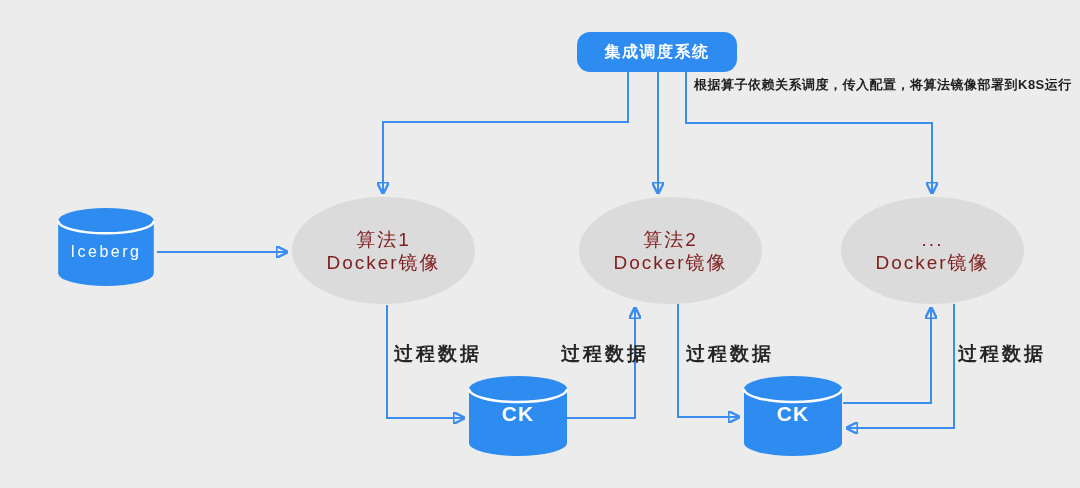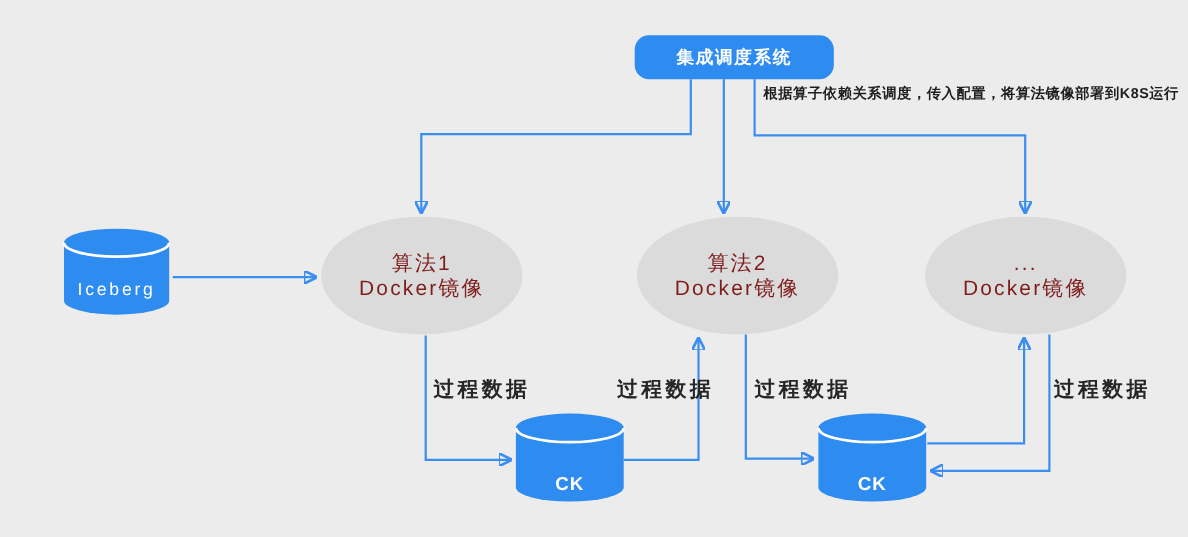--- a/index.html
+++ b/index.html
@@ -3,21 +3,21 @@
 <meta charset="utf-8">
 <style>
   html,body{margin:0;padding:0;background:#ECECEC;}
   .stage{
     position:relative;width:1080px;height:488px;background:#ECECEC;
     font-family:"Liberation Sans",sans-serif;overflow:hidden;
   }
   .edges{position:absolute;left:0;top:0;width:1080px;height:488px;}
   .edges path{stroke:#3B8DF0;stroke-width:2;fill:none;}
   .scheduler{
-    position:absolute;left:577px;top:32px;width:181px;height:40px;
+    position:absolute;left:577px;top:32px;width:160px;height:40px;
     background:#2E8BF0;border-radius:13px;color:#ffffff;font-weight:bold;
     font-size:16px;letter-spacing:1.5px;display:flex;align-items:center;justify-content:center;
   }
   .annotation{
     position:absolute;left:694px;top:76px;font-size:13px;font-weight:bold;
     color:#1e1e1e;white-space:nowrap;letter-spacing:0.5px;
   }
   .ellipse{
     position:absolute;width:183px;height:107px;background:#DBDBDB;border-radius:50%;
     display:flex;flex-direction:column;align-items:center;justify-content:center;
@@ -26,24 +26,24 @@
   .e1{left:292px;top:197px}
   .e2{left:579px;top:197px}
   .e3{left:841px;top:197px}
   .cyl{position:absolute;}
   .cyl svg{display:block;width:100%;height:100%;}
   .cyl-label{
     position:absolute;left:0;width:100%;text-align:center;color:#ffffff;
     transform:translateY(-50%);
   }
   .iceberg{left:55px;top:207px;width:102px;height:80px;}
-  .iceberg .cyl-label{top:45px;font-size:16px;letter-spacing:2.5px;margin-top:12px;}
+  .iceberg .cyl-label{top:45px;font-size:16px;letter-spacing:2.5px;}
   .ck1{left:468px;top:375px;width:100px;height:82px;}
   .ck2{left:743px;top:375px;width:100px;height:82px;}
-  .ck-label{top:65px;font-size:17px;font-weight:bold;letter-spacing:1px;}
+  .ck-label{top:39px;font-size:21px;font-weight:bold;letter-spacing:1px;}
   .edge-label{
     position:absolute;font-size:19px;font-weight:bold;color:#262626;
     letter-spacing:3px;white-space:nowrap;
   }
   .lbl1{left:394px;top:341px}
   .lbl2{left:561px;top:341px}
   .lbl3{left:686px;top:341px}
   .lbl4{left:958px;top:341px}
 </style>
 </head>

